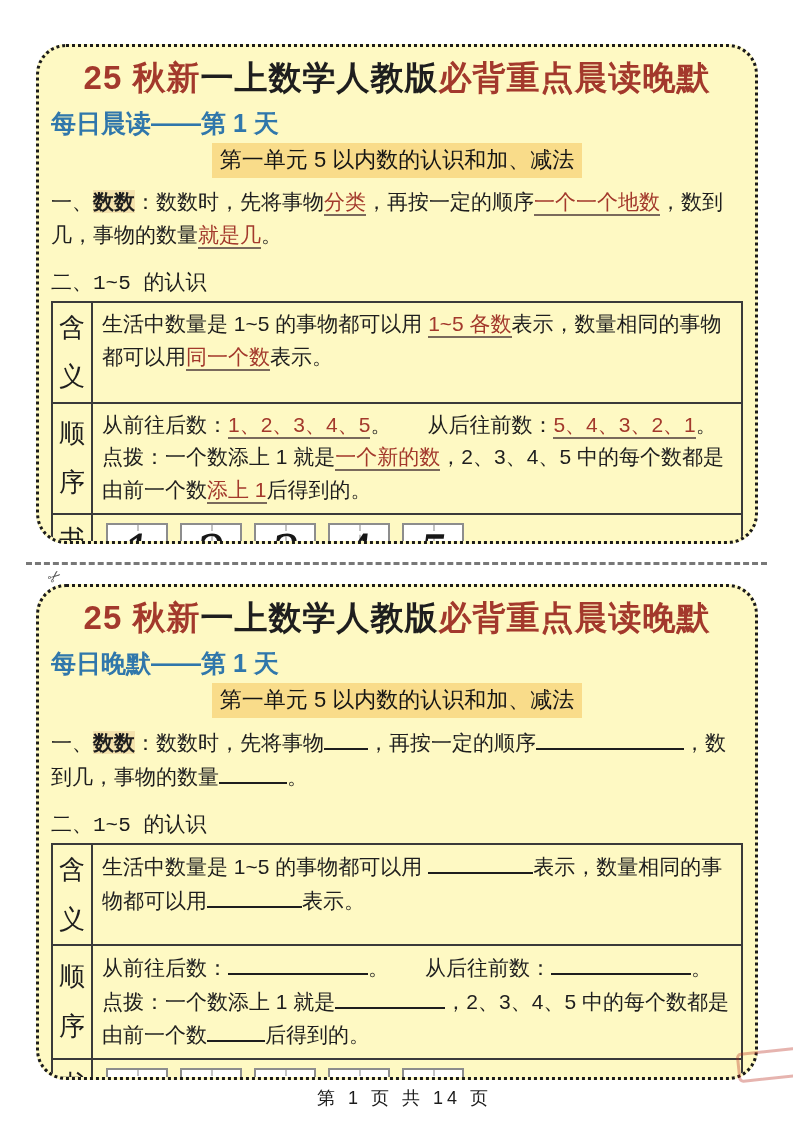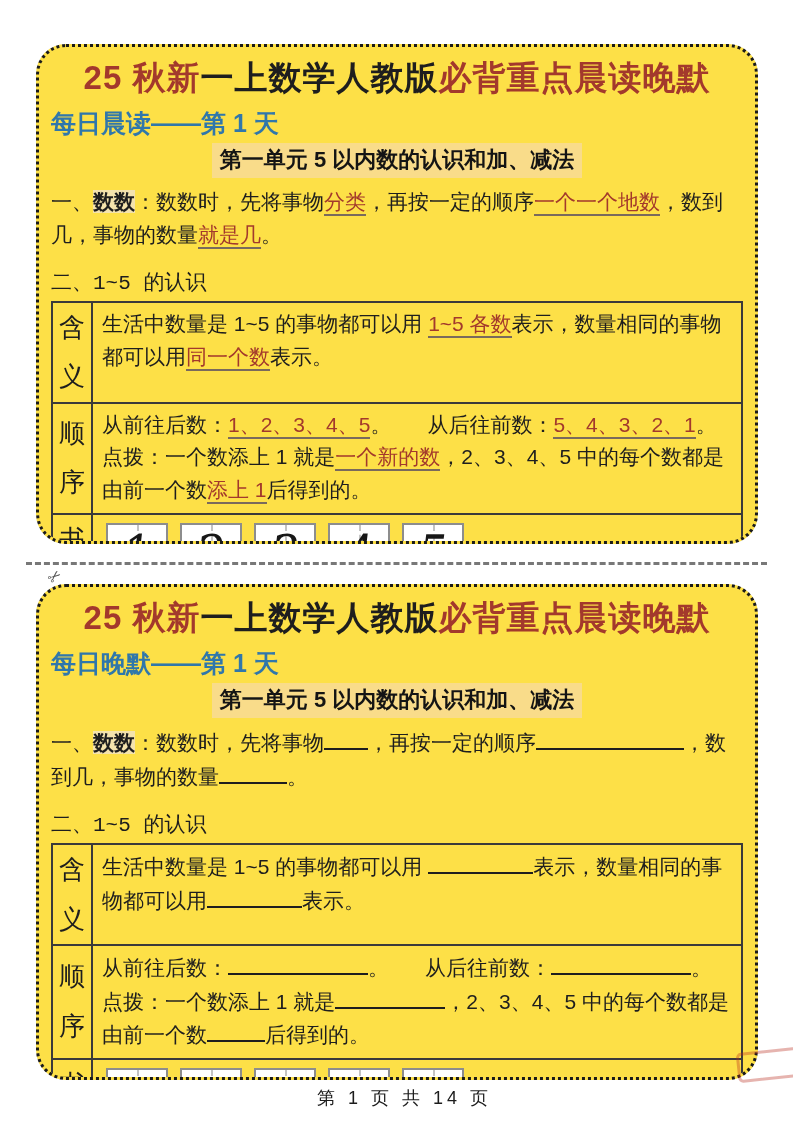--- a/index.html
+++ b/index.html
@@ -1,27 +1,27 @@
 <!DOCTYPE html>
 <html><head>
 <meta charset="utf-8">
 <style>
   html,body{margin:0;padding:0;background:#fff;}
   .page{position:relative;width:793px;height:1122px;background:#fff;overflow:hidden;
         font-family:"Liberation Sans",sans-serif;color:#1e1e1e;}
-  .panel{position:absolute;left:36px;width:722px;box-sizing:border-box;background:#fde047;
+  .panel{position:absolute;left:36px;width:722px;box-sizing:border-box;background:#fef9c3;
          border:3px dotted #1a1a1a;border-radius:30px;padding:6px 12px 0;overflow:hidden;}
   #panel-morning{top:44px;height:500px;}
   #panel-evening{top:584px;height:496px;}
 
   .main-title{text-align:center;font-size:33px;font-weight:bold;letter-spacing:1px;margin-top:3px;white-space:nowrap;}
   .red{color:#a3392c;}
   .subtitle{font-size:25px;font-weight:bold;color:#3077ab;margin-top:6px;}
   .unit-line{text-align:center;margin-top:3px;}
-  .unit-line span{display:inline-block;background:#f9dc8a;font-size:22px;font-weight:bold;padding:2px 8px 3px;color:#141414;}
+  .unit-line span{display:inline-block;background:#f9dc8a;font-size:22px;font-weight:normal;padding:2px 8px 3px;color:#141414;}
 
   .para{font-size:21px;line-height:1.55;margin-top:8px;}
   .term-hl{background:#f4e3ad;font-weight:bold;}
   .red-u{color:#a3392c;border-bottom:2px solid #7a6a5c;padding-bottom:1px;}
   .section-h{font-size:21px;margin-top:17px;margin-bottom:5px;font-family:Liberation Mono, monospace;}
 
   .sheet{border:2px solid #3a3a3a;margin-top:4px;}
   .s-row{display:flex;align-items:stretch;}
   .s-row + .s-row{border-top:2px solid #3a3a3a;}
   .s-head{flex:0 0 38px;border-right:2px solid #3a3a3a;display:flex;align-items:center;justify-content:center;font-size:26px;}

